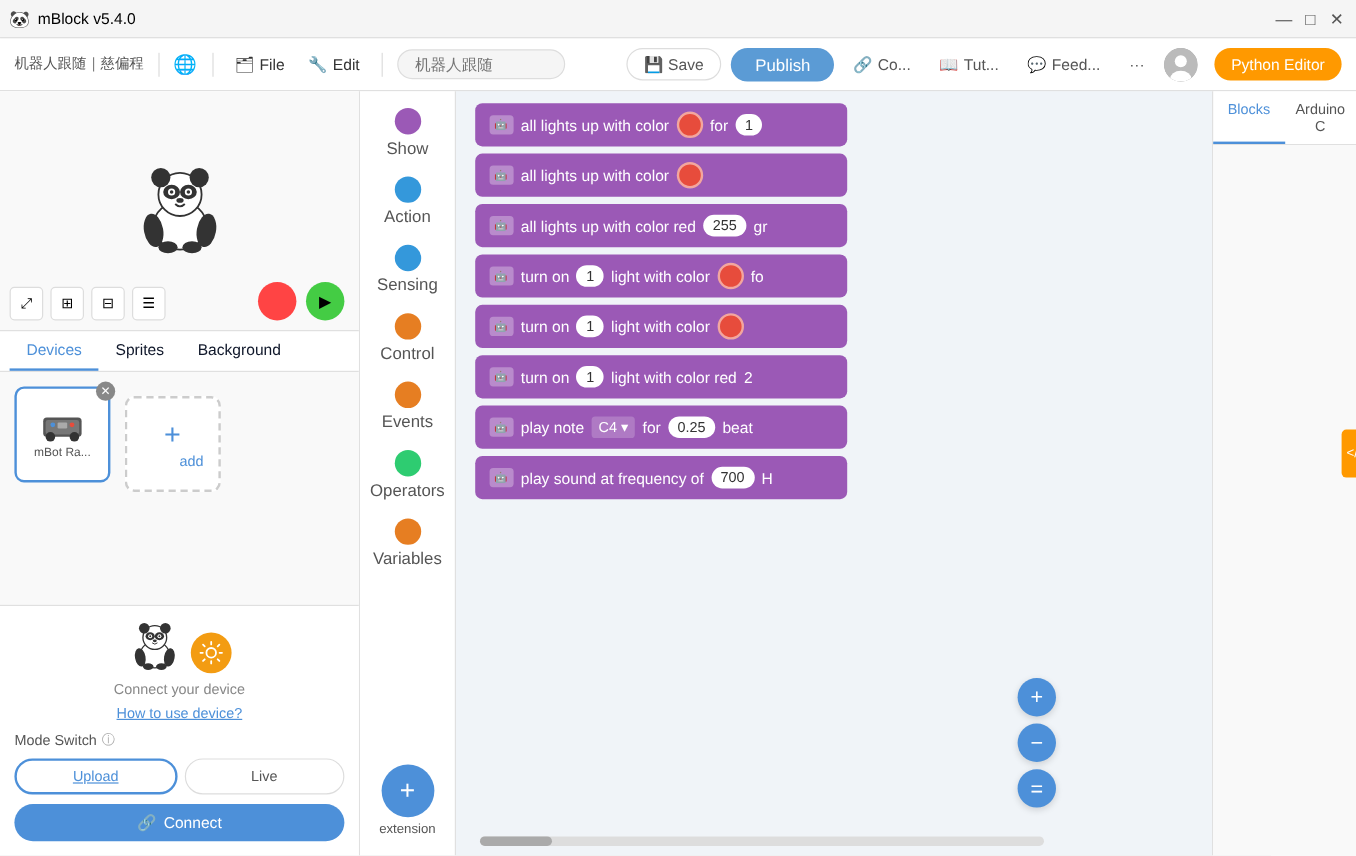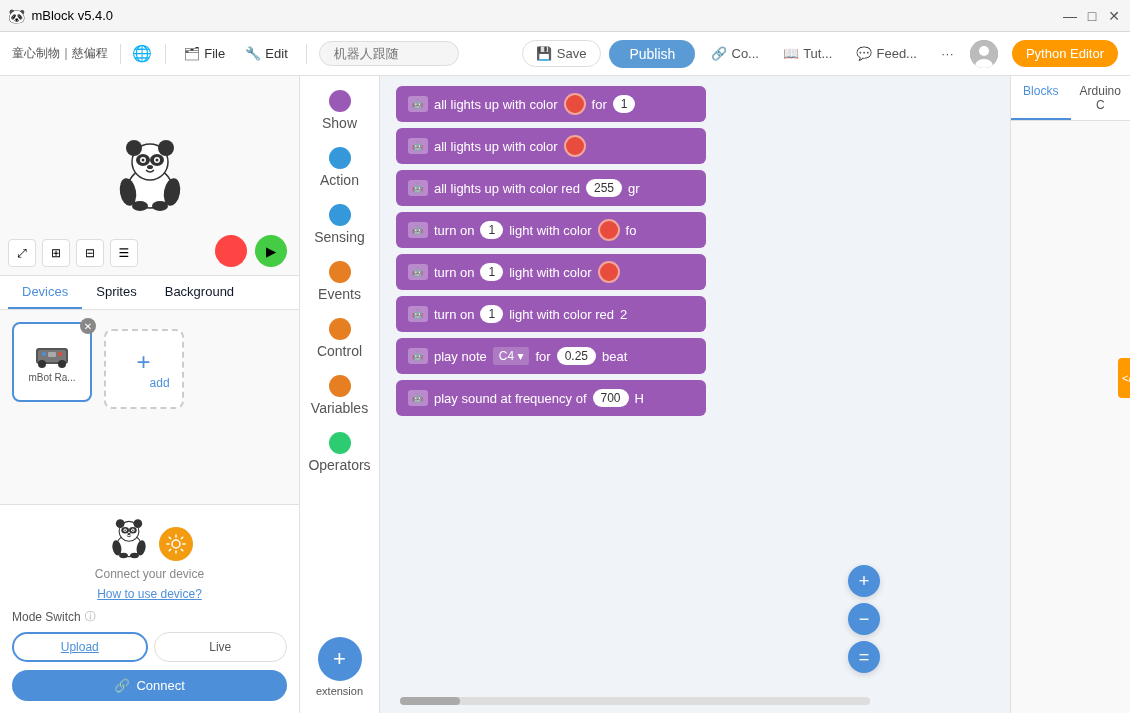--- a/index.html
+++ b/index.html
@@ -400,21 +400,21 @@
     <span>mBlock v5.4.0</span>
   </div>
   <div class="title-bar-controls">
     <button class="title-bar-btn">—</button>
     <button class="title-bar-btn">□</button>
     <button class="title-bar-btn">✕</button>
   </div>
 </div>
 
 <div class="menu-bar">
-  <span style="font-size:12px;color:#555;">童心制物｜慈偏程</span>
+  <span style="font-size:12px;color:#555;">机器人跟随｜慈偏程</span>
   <div class="menu-separator"></div>
   <span style="font-size:16px;">🌐</span>
   <div class="menu-separator"></div>
   <div class="menu-item">
     <span>🗂</span>
     <span>File</span>
   </div>
   <div class="menu-item">
     <span>🔧</span>
     <span>Edit</span>
@@ -578,33 +578,33 @@
     <div class="palette-item">
       <div class="palette-dot" style="background:#3498db;"></div>
       <span class="palette-label">Action</span>
     </div>
     <div class="palette-item">
       <div class="palette-dot" style="background:#3498db;"></div>
       <span class="palette-label">Sensing</span>
     </div>
     <div class="palette-item">
       <div class="palette-dot" style="background:#e67e22;"></div>
-      <span class="palette-label">Events</span>
+      <span class="palette-label">Control</span>
     </div>
     <div class="palette-item">
       <div class="palette-dot" style="background:#e67e22;"></div>
-      <span class="palette-label">Control</span>
+      <span class="palette-label">Events</span>
+    </div>
+    <div class="palette-item">
+      <div class="palette-dot" style="background:#2ecc71;"></div>
+      <span class="palette-label">Operators</span>
     </div>
     <div class="palette-item">
       <div class="palette-dot" style="background:#e67e22;"></div>
       <span class="palette-label">Variables</span>
-    </div>
-    <div class="palette-item">
-      <div class="palette-dot" style="background:#2ecc71;"></div>
-      <span class="palette-label">Operators</span>
     </div>
     <div class="palette-ext">
       <button class="btn-extension">+</button>
       <span class="ext-label">extension</span>
     </div>
   </div>
 
   <div class="workspace">
 
     <div class="block block-purple">

